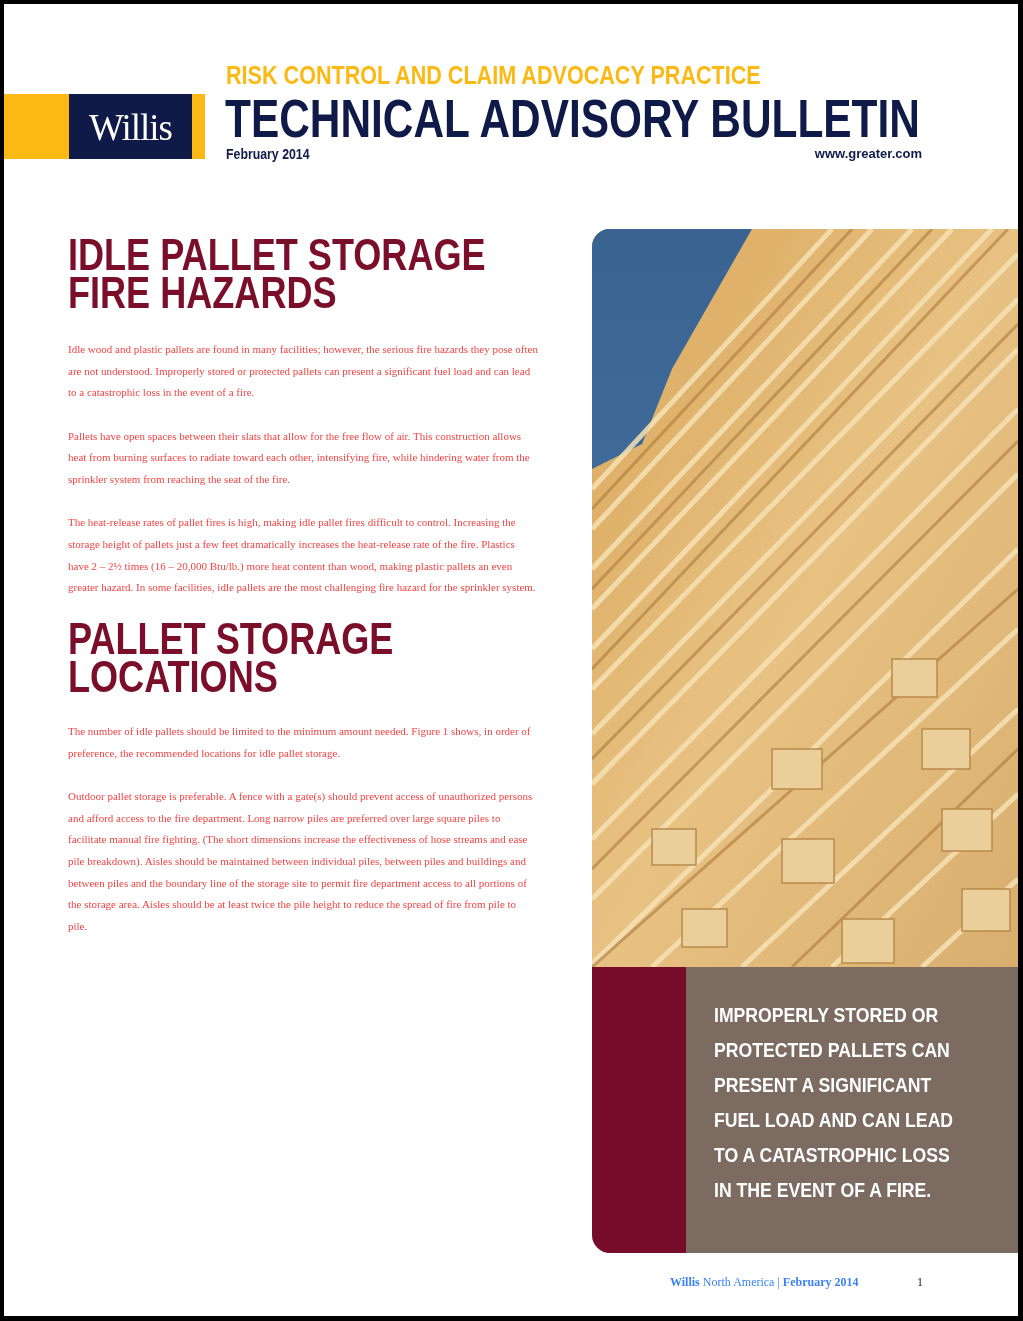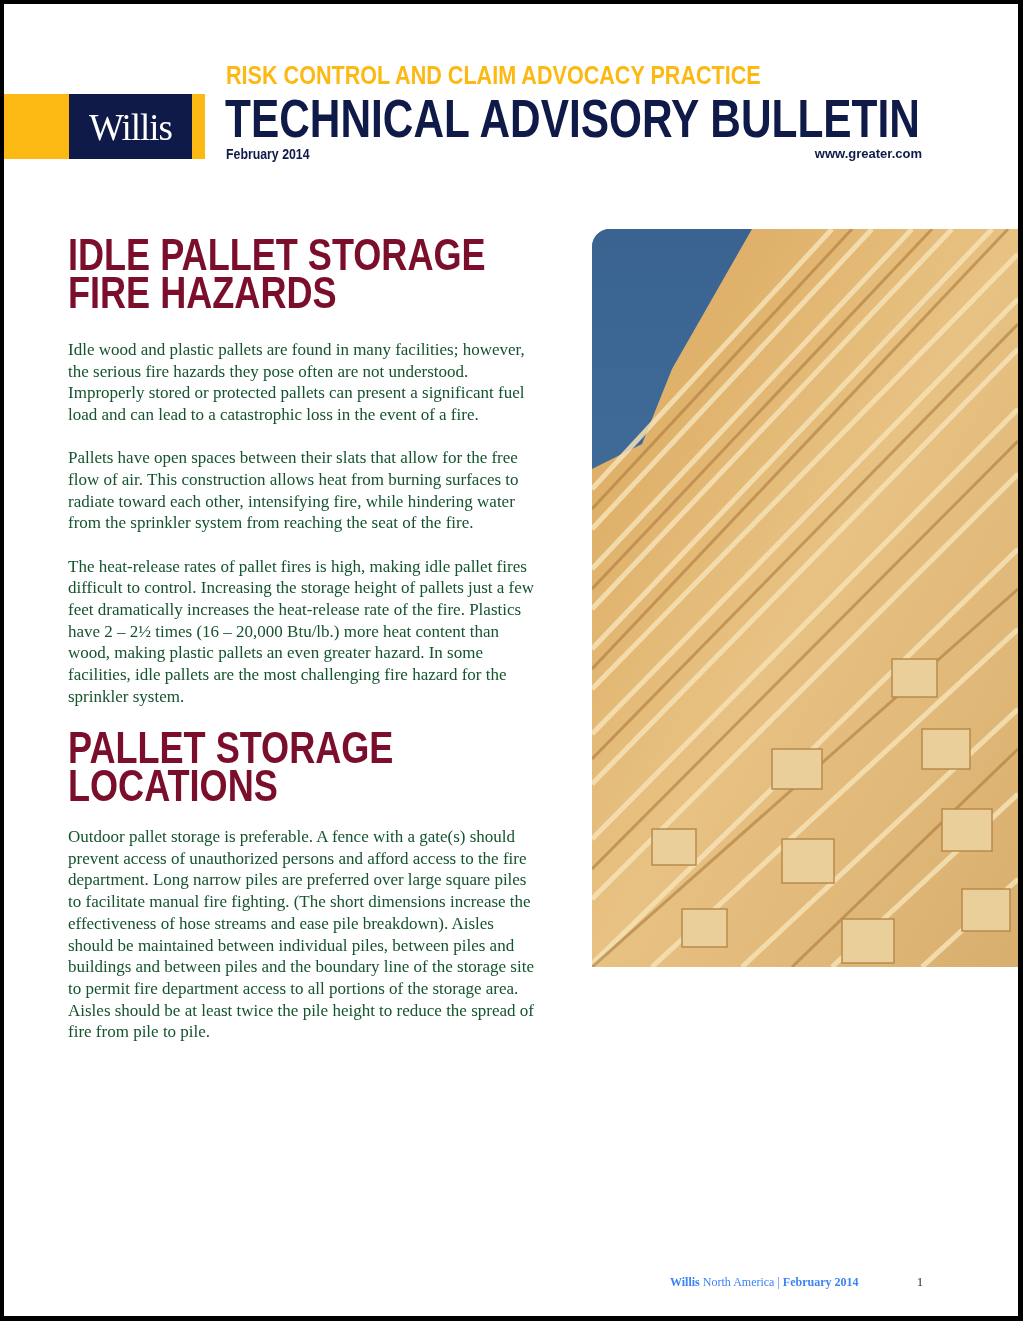--- a/index.html
+++ b/index.html
@@ -97,23 +97,23 @@
     line-height: 38px;
     color: #7A0E2B;
     margin: 0;
     transform: scaleX(0.82);
     transform-origin: left top;
     white-space: nowrap;
   }
   .h1 span { display: block; }
   .p {
     font-family: "Liberation Serif", serif;
-    font-size: 17px;
+    font-size: 11px;
     line-height: 21.7px;
-    color: #14532d;
+    color: #ef4444;
     margin: 0;
   }
   .sec1-title { margin-top: 6px; }
   .sec1-p1 { margin-top: 27px; }
   .gap { margin-top: 21.5px; }
   .sec2-title { margin-top: 21px; }
   .sec2-p1 { margin-top: 25px; }
 
   
   .photo {
@@ -196,20 +196,21 @@
       <span>FIRE HAZARDS</span>
     </h1>
     <p class="p sec1-p1">Idle wood and plastic pallets are found in many facilities; however, the serious fire hazards they pose often are not understood. Improperly stored or protected pallets can present a significant fuel load and can lead to a catastrophic loss in the event of a fire.</p>
     <p class="p gap">Pallets have open spaces between their slats that allow for the free flow of air. This construction allows heat from burning surfaces to radiate toward each other, intensifying fire, while hindering water from the sprinkler system from reaching the seat of the fire.</p>
     <p class="p gap">The heat-release rates of pallet fires is high, making idle pallet fires difficult to control. Increasing the storage height of pallets just a few feet dramatically increases the heat-release rate of the fire. Plastics have 2 – 2½ times (16 – 20,000 Btu/lb.) more heat content than wood, making plastic pallets an even greater hazard. In some facilities, idle pallets are the most challenging fire hazard for the sprinkler system.</p>
 
     <h1 class="h1 sec2-title">
       <span>PALLET STORAGE</span>
       <span>LOCATIONS</span>
     </h1>
+    <p class="p sec2-p1">The number of idle pallets should be limited to the minimum amount needed. Figure 1 shows, in order of preference, the recommended locations for idle pallet storage.</p>
     <p class="p gap">Outdoor pallet storage is preferable. A fence with a gate(s) should prevent access of unauthorized persons and afford access to the fire department. Long narrow piles are preferred over large square piles to facilitate manual fire fighting. (The short dimensions increase the effectiveness of hose streams and ease pile breakdown). Aisles should be maintained between individual piles, between piles and buildings and between piles and the boundary line of the storage site to permit fire department access to all portions of the storage area. Aisles should be at least twice the pile height to reduce the spread of fire from pile to pile.</p>
   </div>
 
   <div class="photo">
     <svg width="426" height="738" viewBox="0 0 426 738">
       <defs>
         <linearGradient id="wood" x1="0" y1="0" x2="1" y2="1">
           <stop offset="0" stop-color="#D9A65A"></stop>
           <stop offset="0.5" stop-color="#E8C283"></stop>
           <stop offset="1" stop-color="#D8AE6E"></stop>
@@ -257,19 +258,30 @@
         <rect x="180" y="520" width="50" height="40"></rect>
         <rect x="190" y="610" width="52" height="44"></rect>
         <rect x="60" y="600" width="44" height="36"></rect>
         <rect x="250" y="690" width="52" height="44"></rect>
         <rect x="90" y="680" width="45" height="38"></rect>
         <rect x="370" y="660" width="48" height="42"></rect>
       </g>
     </svg>
   </div>
 
+  <div class="callout">
+    <div class="callout-accent"></div>
+    <div class="callout-body">
+      <span class="callout-line">IMPROPERLY STORED OR</span>
+      <span class="callout-line">PROTECTED PALLETS CAN</span>
+      <span class="callout-line">PRESENT A SIGNIFICANT</span>
+      <span class="callout-line">FUEL LOAD AND CAN LEAD</span>
+      <span class="callout-line">TO A CATASTROPHIC LOSS</span>
+      <span class="callout-line">IN THE EVENT OF A FIRE.</span>
+    </div>
+  </div>
 
   <div class="footer">
     <b>Willis</b><span> North America | </span><b>February 2014</b>
   </div>
   <div class="page-num">1</div>
 
 </div>
 
 </body></html>

